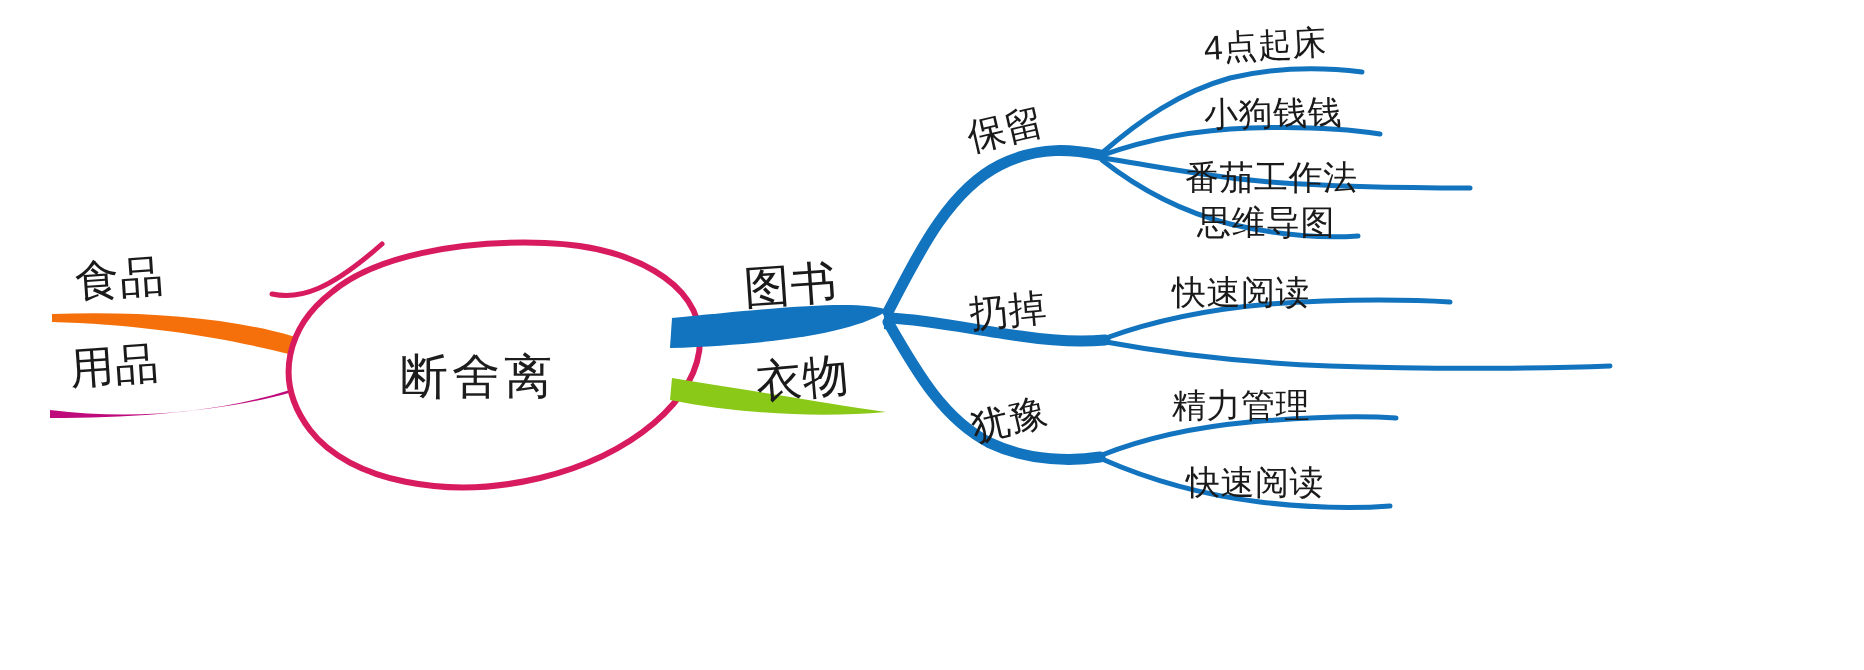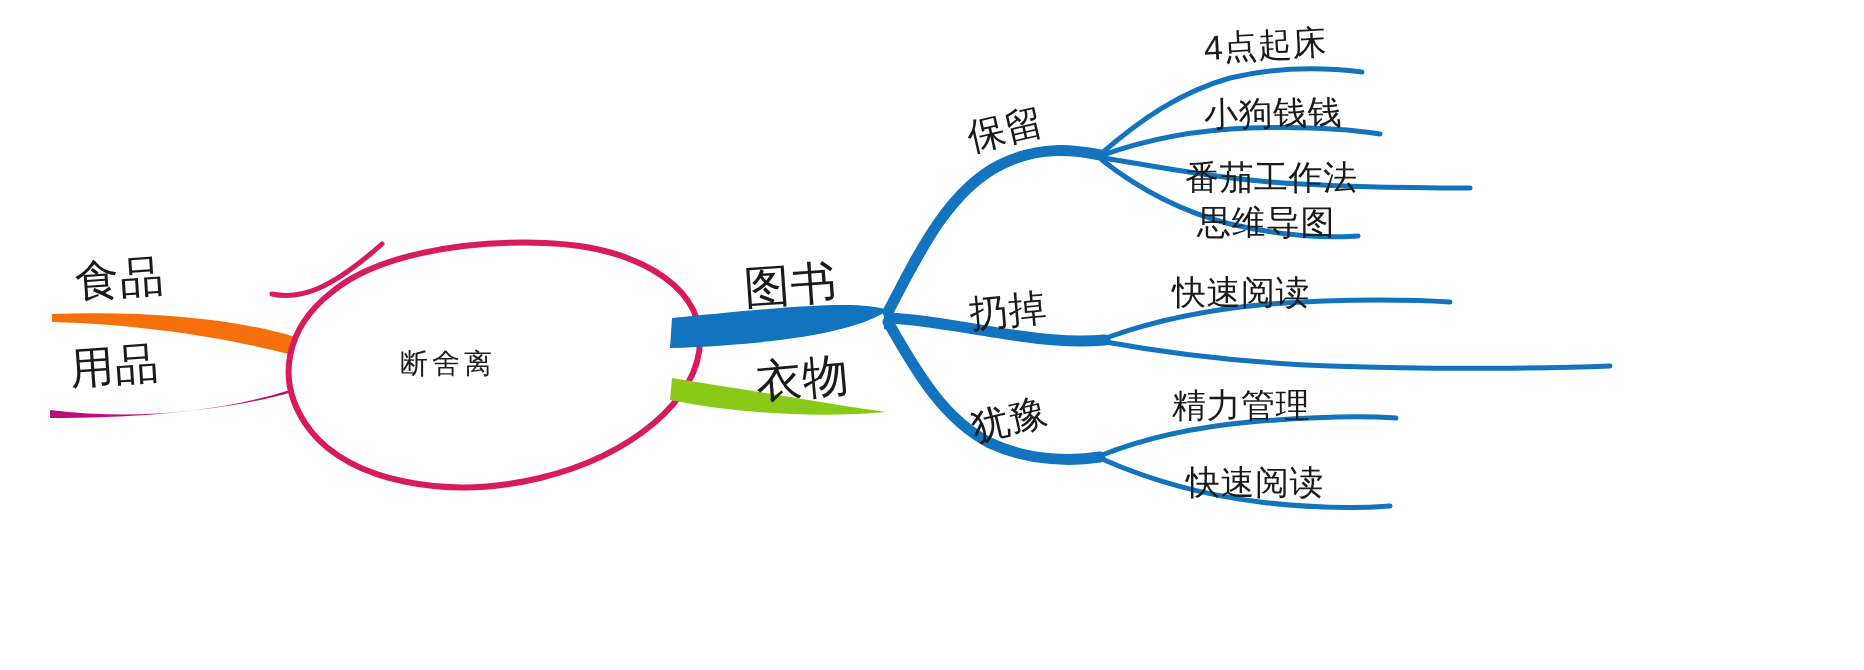--- a/index.html
+++ b/index.html
@@ -29,21 +29,21 @@
     height: 670px;
   }
   .label {
     position: absolute;
     white-space: nowrap;
     color: #1a1a1a;
     font-family: "Liberation Sans", "DejaVu Sans", sans-serif;
     letter-spacing: 0.5px;
   }
   .central-label {
-    font-size: 28px;
+    font-size: 48px;
     left: 400px;
     top: 345px;
     letter-spacing: 4px;
     color: #1d1d1d;
   }
   .l-food     { font-size: 44px; left: 75px;  top: 253px; transform: rotate(-4deg); transform-origin: left center; }
   .l-supplies { font-size: 44px; left: 70px;  top: 340px; transform: rotate(-4deg); transform-origin: left center; }
   .l-books    { font-size: 46px; left: 744px; top: 258px; transform: rotate(-4deg); transform-origin: left center; }
   .l-clothes  { font-size: 46px; left: 756px; top: 352px; transform: rotate(-5deg); transform-origin: left center; }
 

